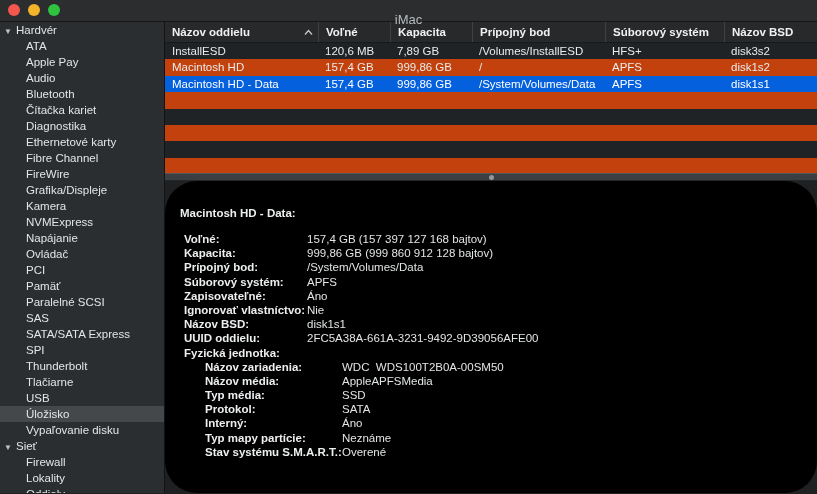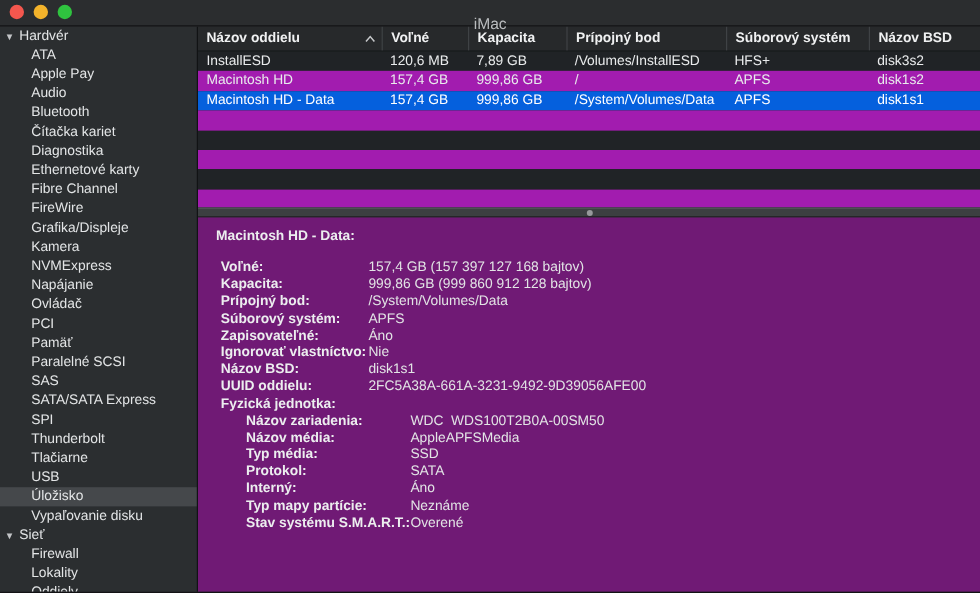--- a/index.html
+++ b/index.html
@@ -41,37 +41,37 @@
   }
   .th{
     padding-left:7px;line-height:20px;white-space:nowrap;overflow:hidden;
     display:flex;align-items:center;
   }
   .th + .th{border-left:1px solid #3f4245;}
   .th .lbl{flex:1;}
   .sorticon{margin-right:5px;display:flex;align-items:center;}
   .tbody{height:130px;overflow:hidden;}
   .tr{display:flex;height:16.4px;}
-  .tr.light{background:#a21caf;}
+  .tr.light{background:#c2410c;}
   .tr.dark{background:#202326;}
   .tr.selected{background:#0560dd;color:#fff;}
   .td{padding-left:7px;line-height:16.4px;white-space:nowrap;overflow:hidden;color:inherit;}
   .tbody .tr{color:#e9ebec;}
   .tbody .tr.selected{color:#ffffff;}
   
   .splitter{
     height:8px;background:#3c3f41;border-top:1px solid #545759;
     border-bottom:1px solid #252628;position:relative;
   }
   .splitter .dot{
     position:absolute;left:50%;top:50%;width:5px;height:5px;margin:-2.5px 0 0 -2.5px;
     border-radius:50%;background:#97999b;
   }
   
-  .details{flex:1;background:#701a75;padding-top:9px;overflow:hidden;}
+  .details{flex:1;background:#000000;padding-top:25px;overflow:hidden;border-radius:32px;}
   .d-title{padding-left:15px;font-weight:bold;line-height:14px;margin-bottom:12px;color:#eceeef;}
   .d-line{display:flex;padding-left:19px;line-height:14.2px;height:14.2px;}
   .d-line.indent{padding-left:40px;}
   .d-label{width:123px;flex-shrink:0;font-weight:bold;white-space:nowrap;color:#eceeef;}
   .d-line.indent .d-label{width:137px;}
   .d-value{white-space:pre;color:#e2e4e5;}
 </style>
 </head>
 <body>
 

